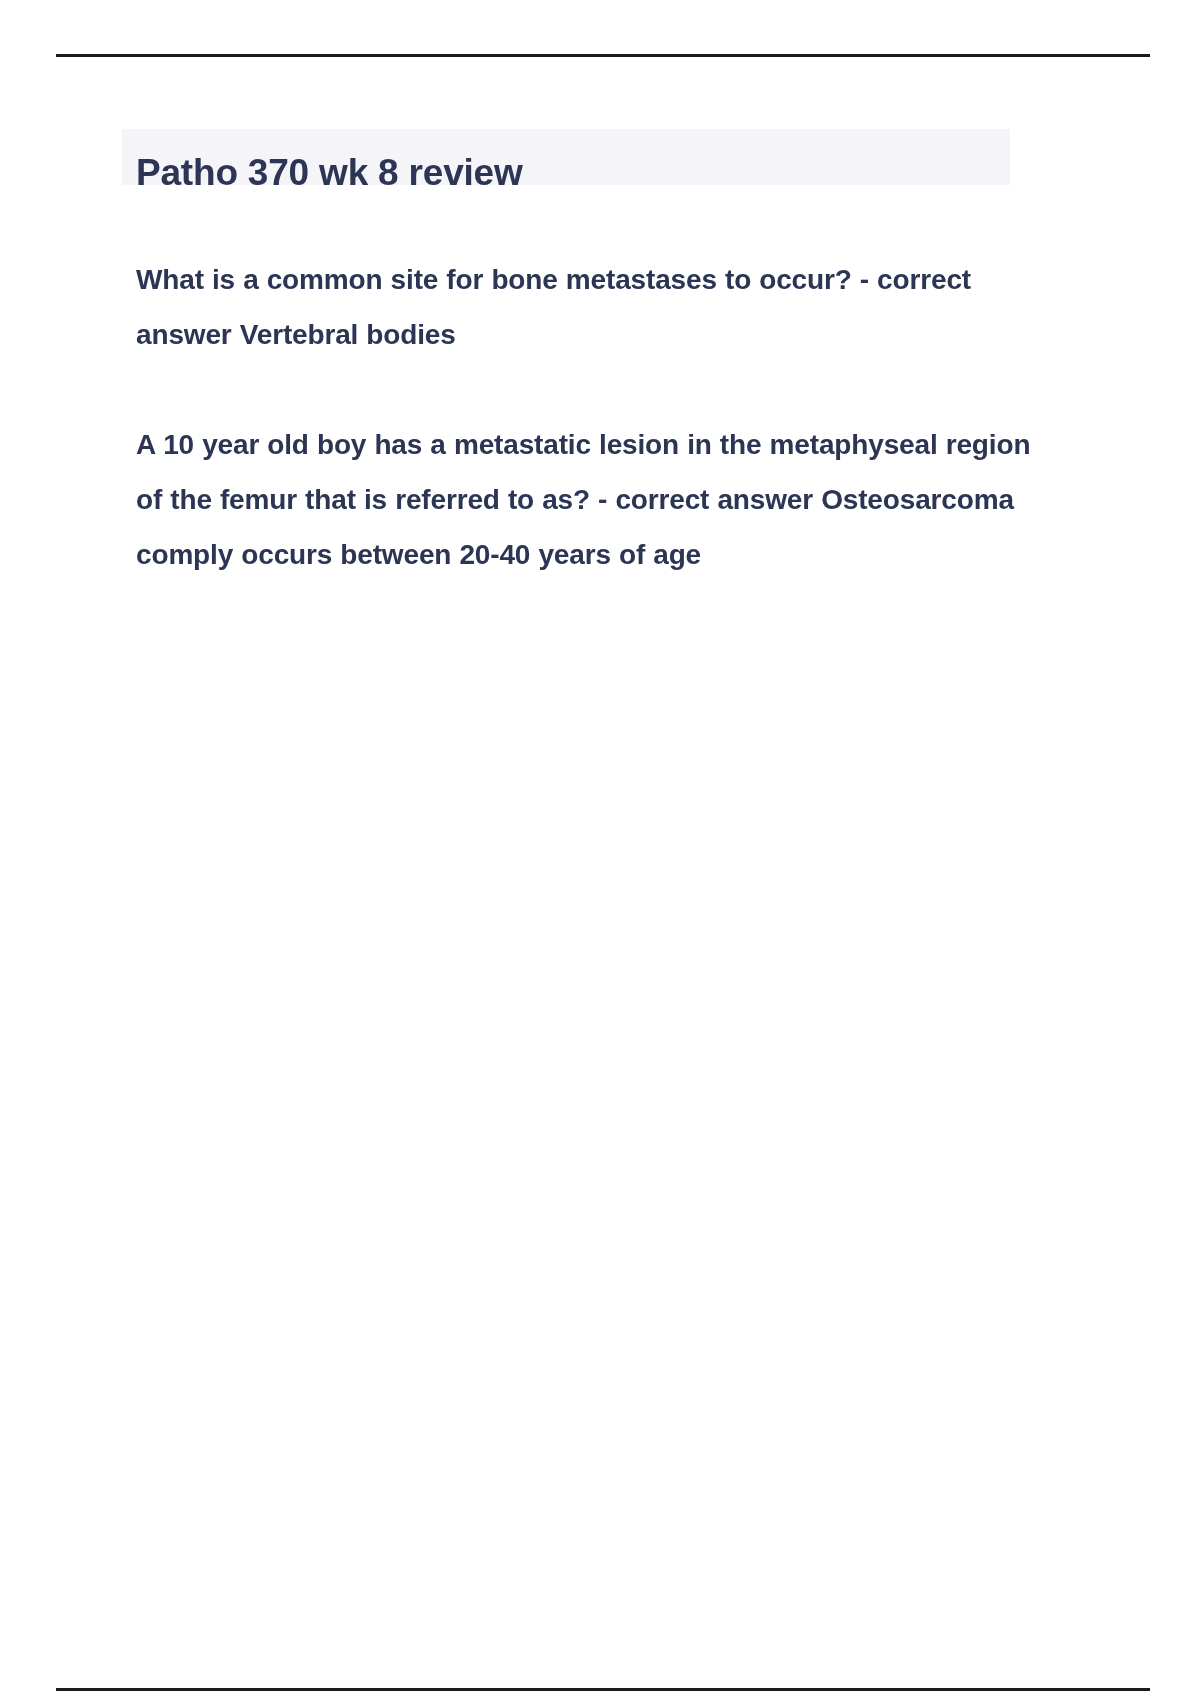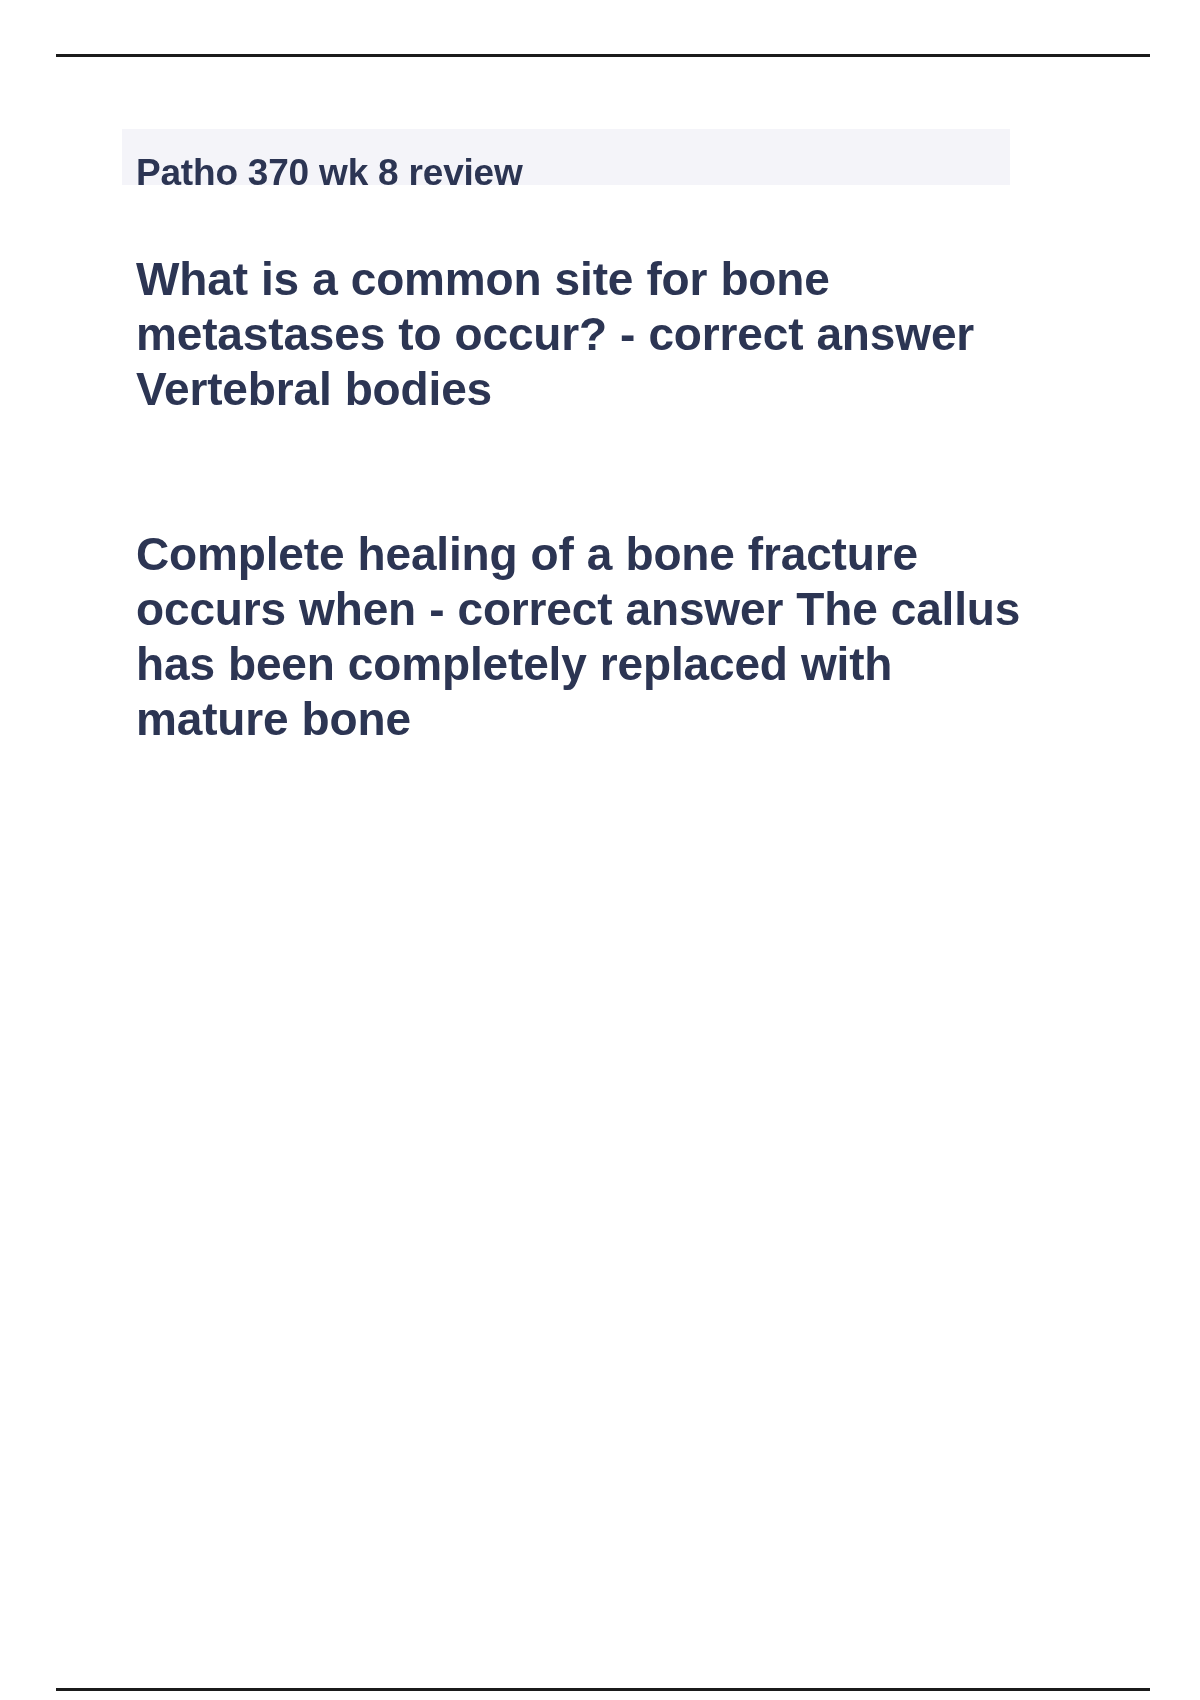--- a/index.html
+++ b/index.html
@@ -65,21 +65,21 @@
   }
 
   
   .blocks {
     position: absolute;
     left: 136px;
     top: 252px;
     width: 900px;
   }
   .qa-block {
-    font-size: 46px;
+    font-size: 28px;
     font-weight: 700;
     line-height: 55px;
     color: #2c3553;
     letter-spacing: -0.15px;
     margin: 0;
     word-spacing: 0.5px;
   }
   .qa-gap {
     height: 55px;
   }
@@ -99,24 +99,24 @@
 
     <div class="title-band"></div>
     <h1 class="doc-title">Patho 370 wk 8 review</h1>
 
     <div class="blocks">
 
       <p class="qa-block w-narrow">What is a common site for bone metastases to occur? - correct answer Vertebral bodies</p>
 
       <div class="qa-gap"></div>
 
+      <p class="qa-block w-wide">A 10 year old boy has a metastatic lesion in the metaphyseal region of the femur that is referred to as? - correct answer Osteosarcoma comply occurs between 20-40 years of age</p>
 
       <div class="qa-gap"></div>
 
-      <p class="qa-block w-wide">Complete healing of a bone fracture occurs when - correct answer The callus has been completely replaced with mature bone</p>
 
       <div class="qa-gap"></div>
 
 
     </div>
   </div>
 
   <div class="rule rule-bottom"></div>
 
 </div>

